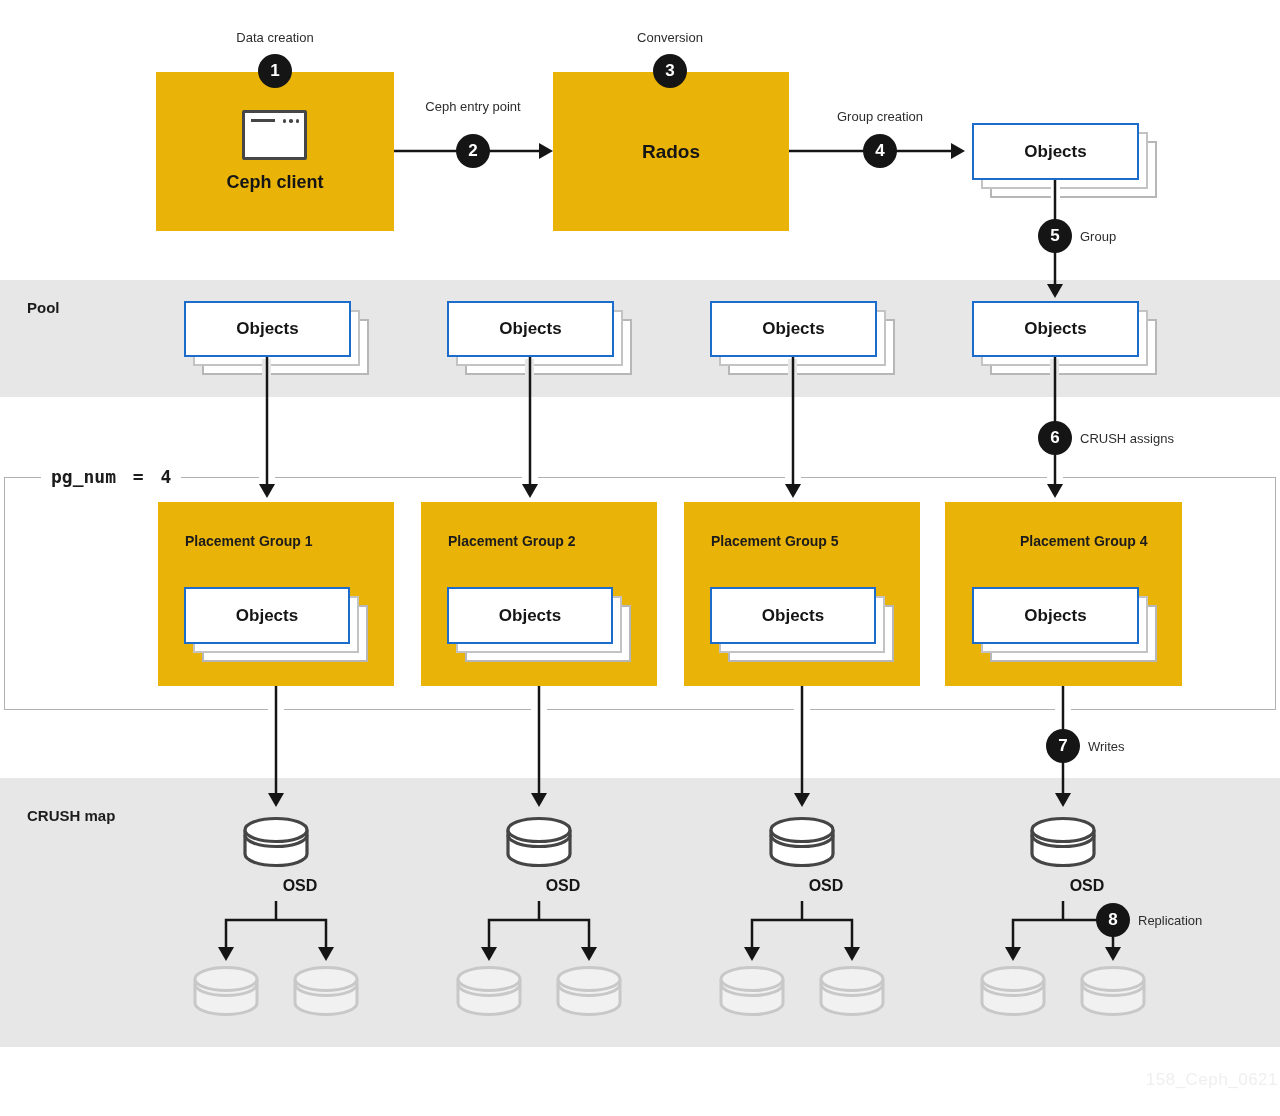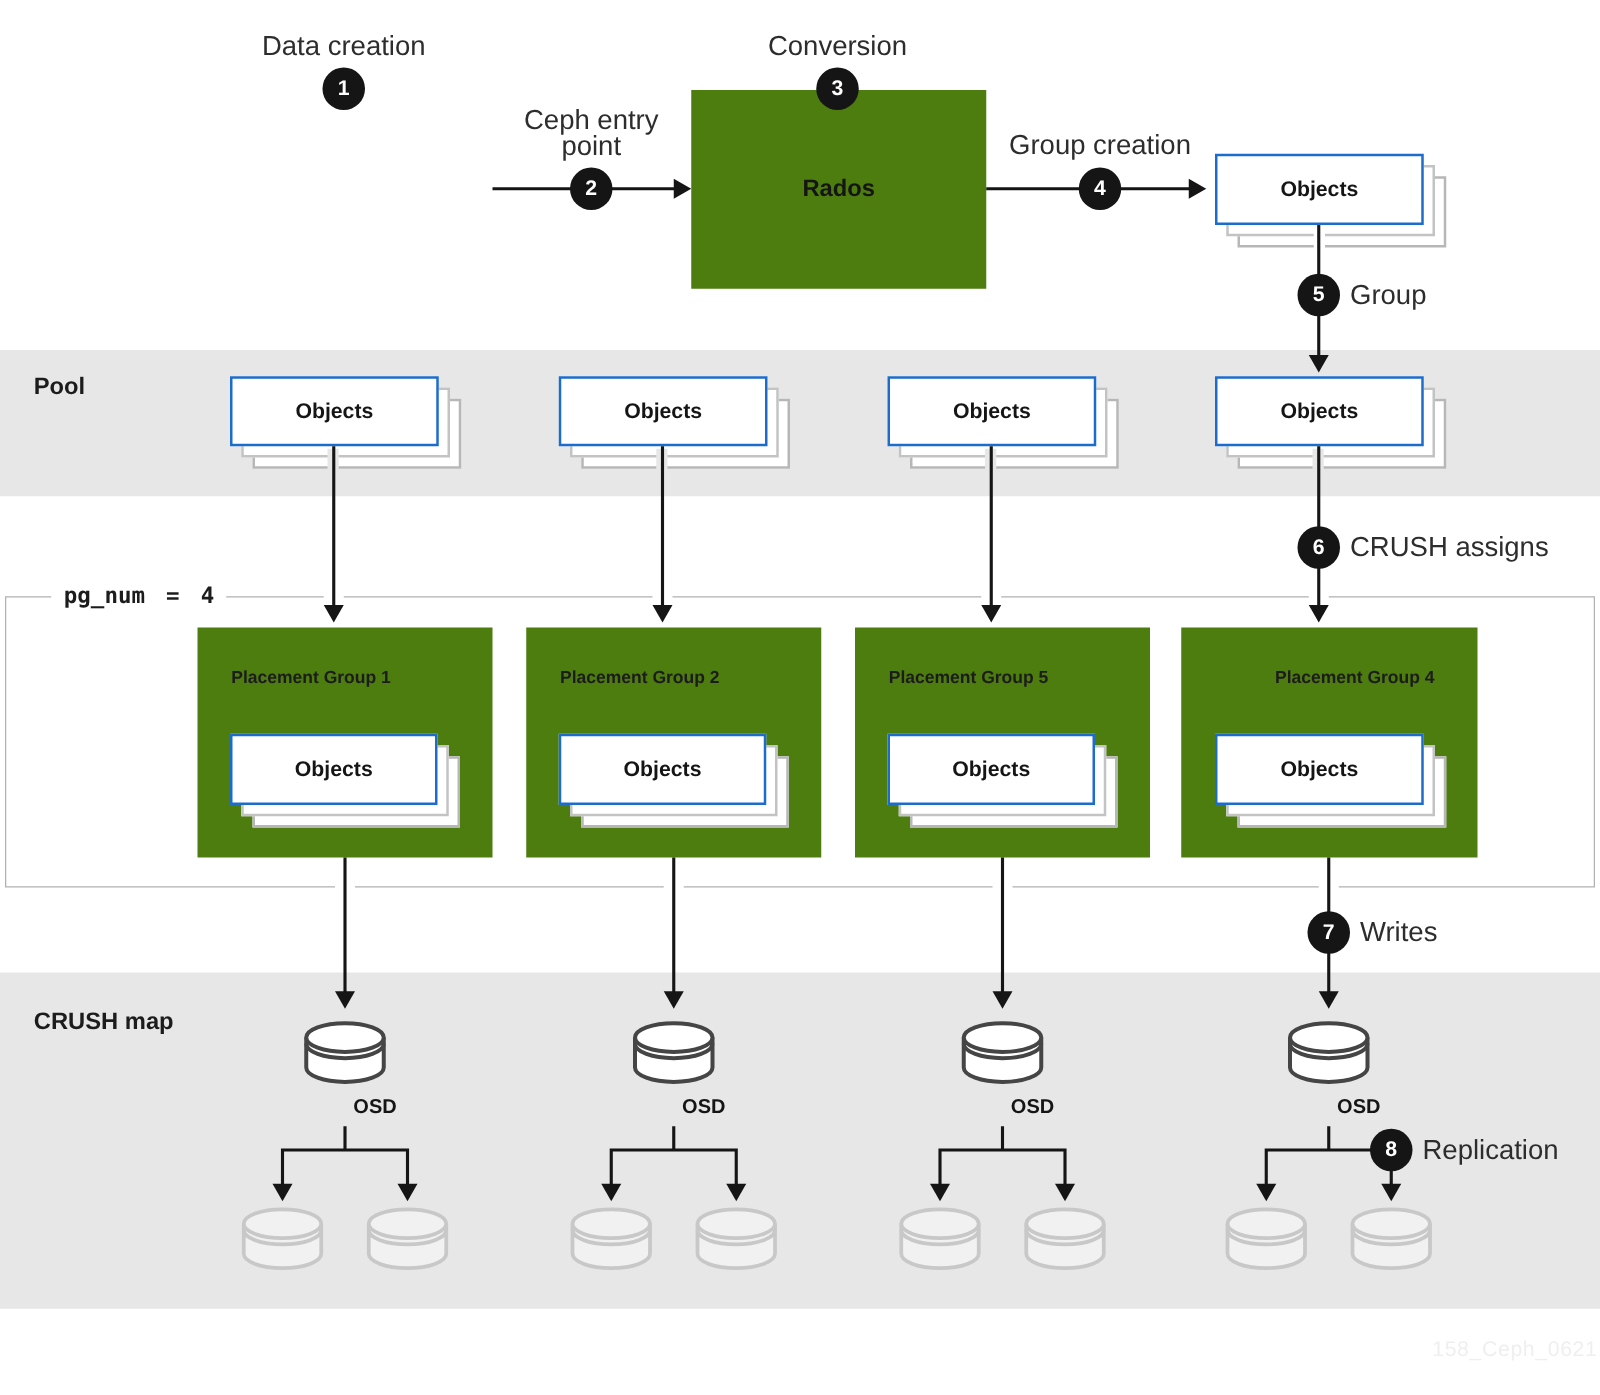--- a/index.html
+++ b/index.html
@@ -1,41 +1,41 @@
 <!DOCTYPE html>
 <html><head>
 <meta charset="utf-8">
 <style>
   * { margin:0; padding:0; box-sizing:border-box; }
   html,body { background:#ffffff; }
   body { font-family:"Liberation Sans","DejaVu Sans",sans-serif; color:#2d2d2d; }
   #stage { position:relative; width:1280px; height:1116px; background:#ffffff; overflow:hidden; }
 
   .band { position:absolute; left:0; width:1280px; background:#e7e7e7; }
-  .graybox { position:absolute; background:#4d7c0f; }
-
-  .sectlabel { position:absolute; font-size:19px; font-weight:700; color:#1c1c1c; }
+  .graybox { position:absolute; background:#eab308; }
+
+  .sectlabel { position:absolute; font-size:15px; font-weight:700; color:#1c1c1c; }
 
   
   .objbox { position:absolute; }
   .obj-sh2 { position:absolute; left:18px; top:18px; width:100%; height:100%;
              background:#ffffff; border:2px solid #b7b7b7; }
   .obj-sh1 { position:absolute; left:9px; top:9px; width:100%; height:100%;
              background:#ffffff; border:2px solid #c3c3c3; }
   .obj-face { position:absolute; left:0; top:0; width:100%; height:100%;
               background:#ffffff; border:2px solid #1c6ccc;
               display:flex; align-items:center; justify-content:center;
               font-size:17px; font-weight:600; color:#151515; }
 
   .badge { position:absolute; width:34px; height:34px; border-radius:50%;
            background:#151515; color:#ffffff; font-size:17px; font-weight:700;
            display:flex; align-items:center; justify-content:center;
            transform:translate(-50%,-50%); z-index:6; }
 
-  .steplabel { position:absolute; font-size:22px; font-weight:400; color:#2d2d2d;
+  .steplabel { position:absolute; font-size:13px; font-weight:400; color:#2d2d2d;
                z-index:6; }
   .center-anchor { transform:translate(-50%,-50%); text-align:center; white-space:nowrap; }
   .left-anchor { transform:translate(0,-50%); white-space:nowrap; }
 
   .nodelabel { position:absolute; transform:translate(-50%,-50%); white-space:nowrap;
                color:#151515; }
 
   .pgframe { position:absolute; border:1px solid #b1b1b1; background:transparent; }
   .pgnum-label { position:absolute; left:36px; top:-12px; background:#ffffff;
                  padding:0 10px; font-family:"DejaVu Sans Mono","Liberation Mono",monospace;
@@ -66,20 +66,31 @@
   <div class="band" style="top:280px; height:117px;"></div>
   <div class="band" style="top:778px; height:269px;"></div>
 
   <div class="pgframe" style="left:4px; top:477px; width:1272px; height:233px;">
     <div class="pgnum-label">pg_num = 4</div>
   </div>
 
   <div class="sectlabel" style="left:27px; top:299px;">Pool</div>
   <div class="sectlabel" style="left:27px; top:807px;">CRUSH map</div>
 
+  <div class="graybox" style="left:156px; top:72px; width:238px; height:159px;">
+    <div class="browser-icon" style="left:86px; top:38px;">
+      <div class="browser-dash"></div>
+      <div class="browser-dots">
+          <i></i>
+          <i></i>
+          <i></i>
+        </div>
+    </div>
+    <div class="nodelabel" style="left:119px; top:110px; font-size:18px; font-weight:700;">Ceph client</div>
+  </div>
 
   <div class="graybox" style="left:553px; top:72px; width:236px; height:159px;">
     <div class="nodelabel" style="left:118px; top:80px; font-size:19px; font-weight:600;">Rados</div>
   </div>
 
   <div class="graybox" style="left:158px; top:502px; width:236px; height:184px;">
     <div class="pgtitle" style="left:27px; top:28px;">Placement Group 1</div>
   </div>
   <div class="graybox" style="left:421px; top:502px; width:236px; height:184px;">
     <div class="pgtitle" style="left:27px; top:28px;">Placement Group 2</div>

